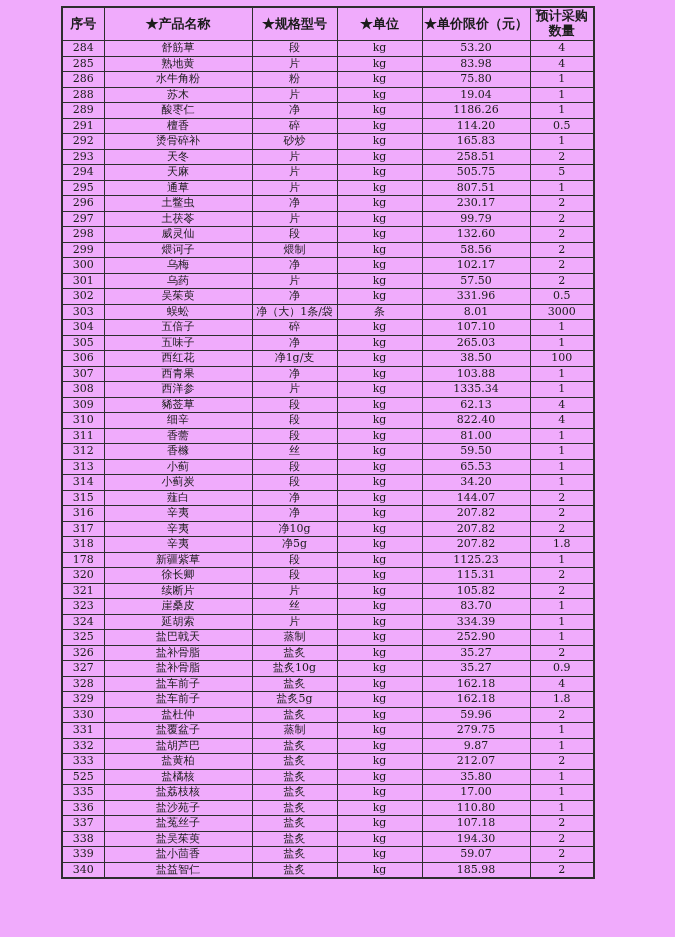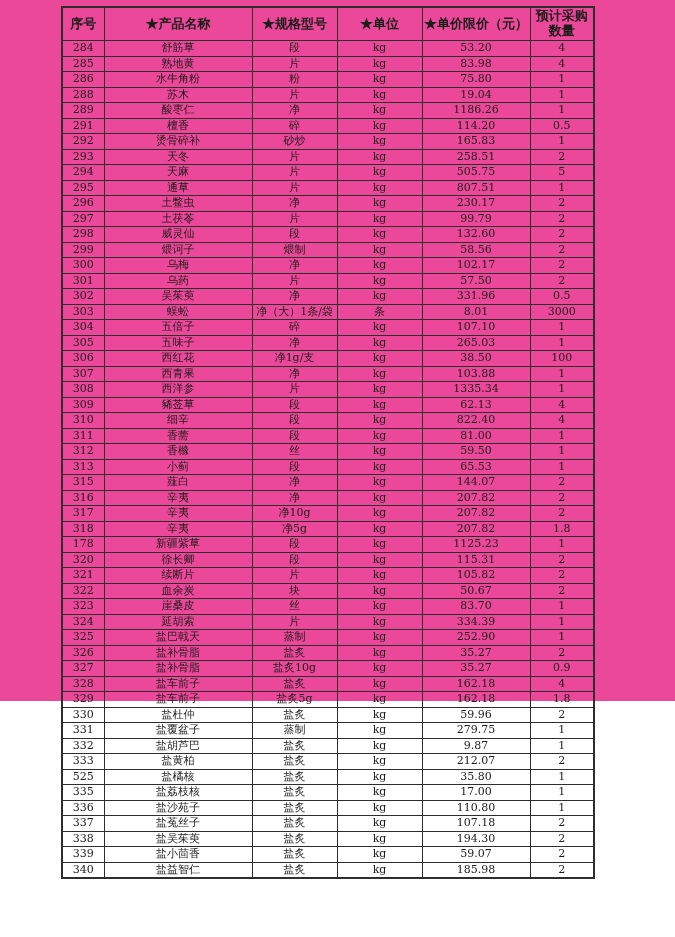--- a/index.html
+++ b/index.html
@@ -7,22 +7,22 @@
     padding: 0;
     background: #ffffff;
     width: 675px;
     height: 937px;
     font-family: "DejaVu Serif", "Liberation Serif", serif;
     color: #1c1c1c;
   }
   .page {
     position: relative;
     width: 675px;
-    height: 701px;
-    background: #ec4899;
+    height: 937px;
+    background: #f0abfc;
   }
   .table-wrap {
     position: absolute;
     left: 61px;
     top: 6px;
   }
   table.price-table {
     border-collapse: collapse;
     table-layout: fixed;
     width: 532px;
@@ -299,20 +299,28 @@
           </tr>
           <tr>
             <td>313</td>
             <td>小蓟</td>
             <td>段</td>
             <td>kg</td>
             <td>65.53</td>
             <td>1</td>
           </tr>
           <tr>
+            <td>314</td>
+            <td>小蓟炭</td>
+            <td>段</td>
+            <td>kg</td>
+            <td>34.20</td>
+            <td>1</td>
+          </tr>
+          <tr>
             <td>315</td>
             <td>薤白</td>
             <td>净</td>
             <td>kg</td>
             <td>144.07</td>
             <td>2</td>
           </tr>
           <tr>
             <td>316</td>
             <td>辛夷</td>
@@ -352,28 +360,20 @@
             <td>kg</td>
             <td>115.31</td>
             <td>2</td>
           </tr>
           <tr>
             <td>321</td>
             <td>续断片</td>
             <td>片</td>
             <td>kg</td>
             <td>105.82</td>
-            <td>2</td>
-          </tr>
-          <tr>
-            <td>322</td>
-            <td>血余炭</td>
-            <td>块</td>
-            <td>kg</td>
-            <td>50.67</td>
             <td>2</td>
           </tr>
           <tr>
             <td>323</td>
             <td>崖桑皮</td>
             <td>丝</td>
             <td>kg</td>
             <td>83.70</td>
             <td>1</td>
           </tr>

